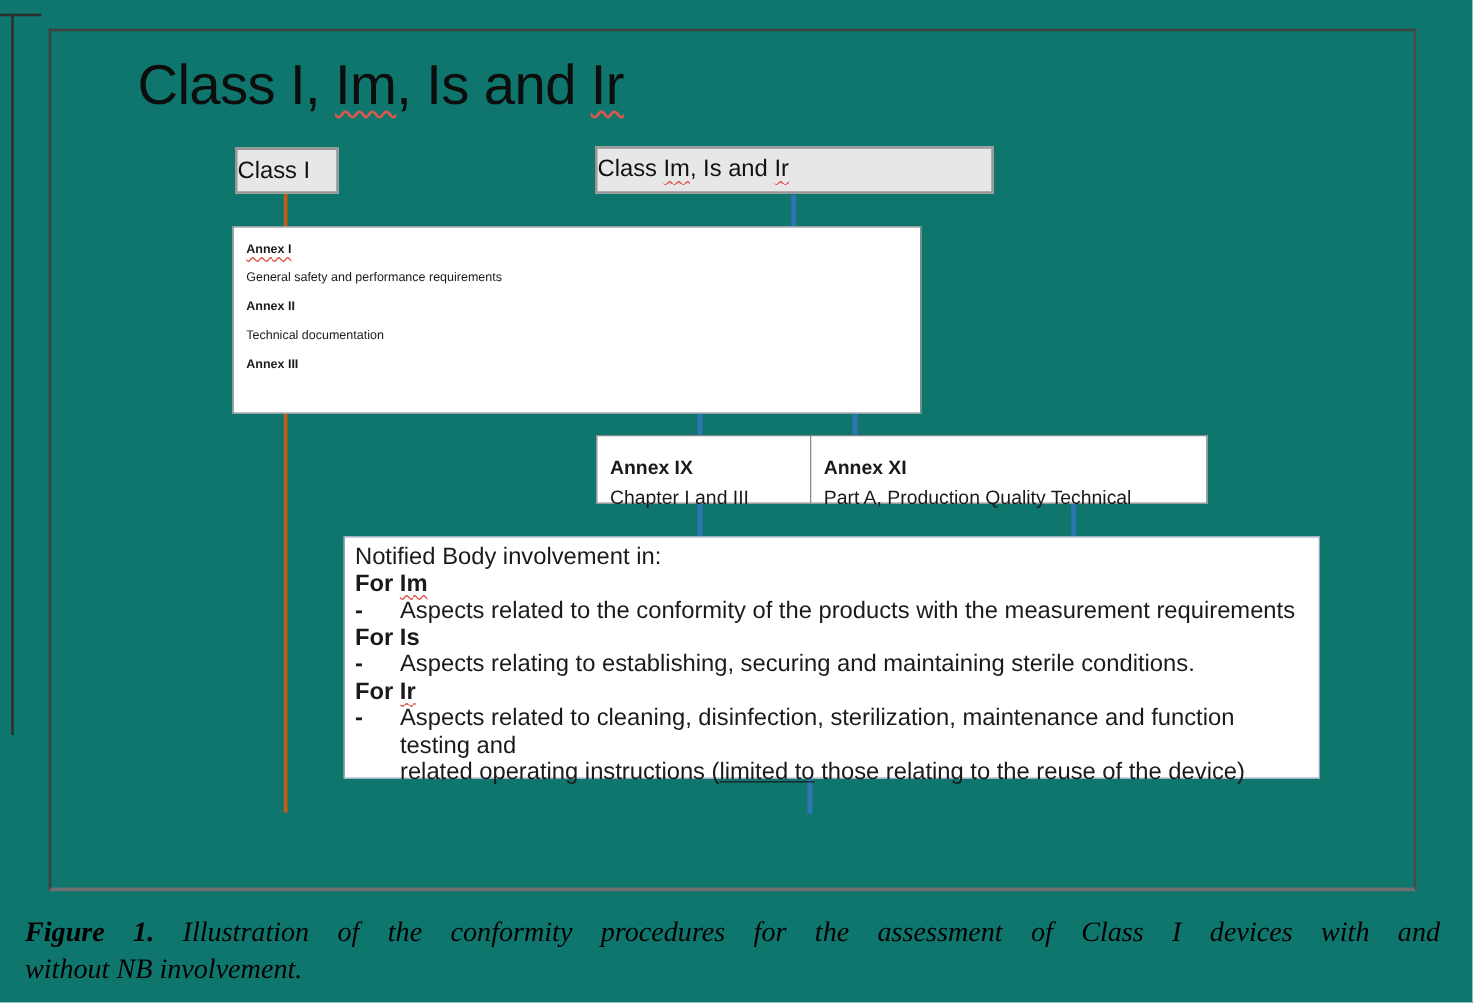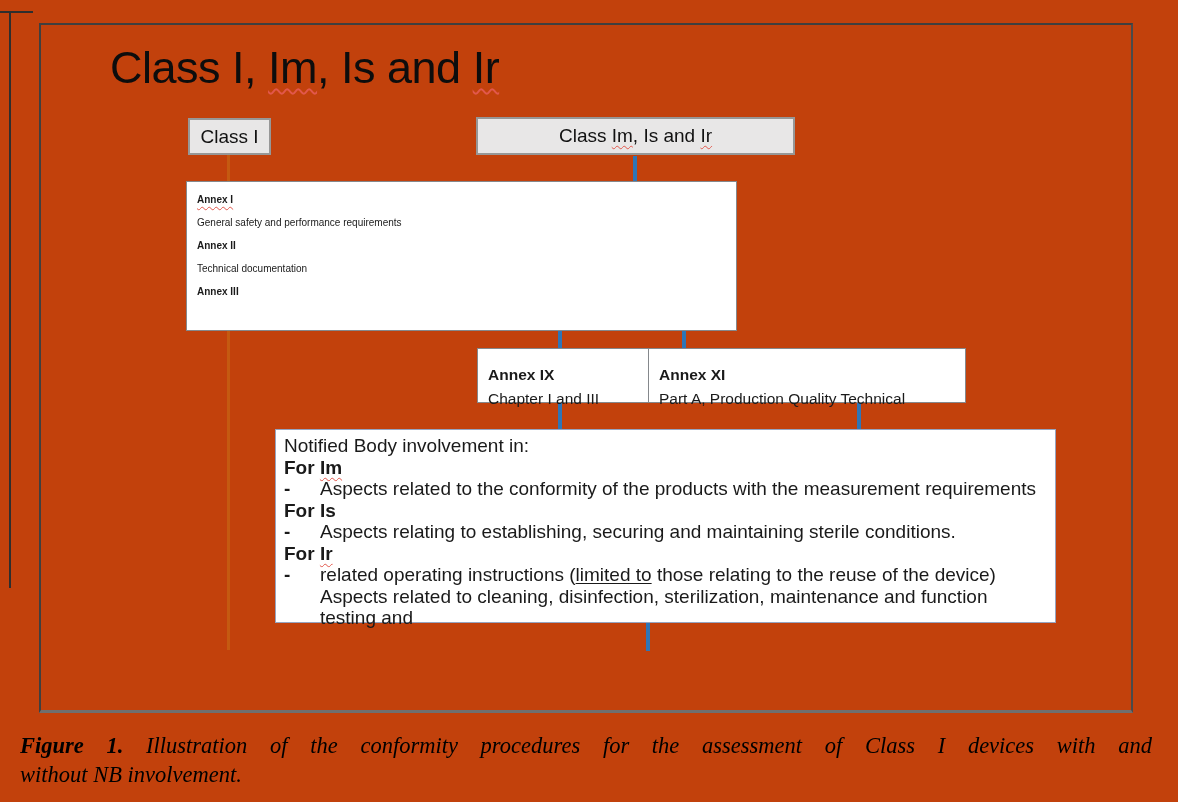--- a/index.html
+++ b/index.html
@@ -1,17 +1,17 @@
 <!DOCTYPE html>
 <html style="--orange: #c55a11; --blue: #2e75b6; --grayfill: #e8e7e7;"><head>
 <meta charset="utf-8">
 <style>
   html,body{margin:0;padding:0;background:#ffffff;}
   .page{
-    position:relative;width:1178px;height:802px;background:#c2410c;overflow:hidden;
+    position:relative;width:1178px;height:802px;background:#0f766e;overflow:hidden;
     font-family:"Liberation Sans",sans-serif;color:#1a1a1a;
   }
   
   .artifact-v{position:absolute;left:9px;top:11px;width:2px;height:577px;background:#2e2e2e;}
   .artifact-h{position:absolute;left:0;top:11px;width:33px;height:2px;background:#2e2e2e;}
   
   .frame{
     position:absolute;left:39px;top:23px;width:1094px;height:690px;
     border:2px solid #3f3f3f;border-bottom:3px solid #6f6f6f;border-right:2px solid #4a4a4a;
     box-sizing:border-box;background:transparent;
@@ -25,21 +25,21 @@
     text-decoration-line:underline;text-decoration-style:wavy;
     text-decoration-color:#e2574c;text-decoration-thickness:1px;text-underline-offset:3px;
   }
   .sq-title{text-decoration-thickness:2px;text-underline-offset:5px;}
   .ul{text-decoration:underline;text-underline-offset:2px;}
   .b{font-weight:bold;}
   
   .box{position:absolute;box-sizing:border-box;background:#ffffff;z-index:2;}
   .graybox{
     background:var(--grayfill,#e8e7e7);border:2px solid #979797;
-    display:flex;align-items:center;justify-content:center;
+    display:flex;align-items:center;justify-content:flex-start;
     font-size:19px;color:#111;white-space:nowrap;
   }
   .whitebox{border:1px solid #85888c;}
   .bluebox{border:1px solid #96a4c0;}
   .annex-box{padding:6px 10px;font-size:10px;line-height:23px;}
   .mid-box{padding:14px 10px;font-size:15.5px;line-height:24px;}
   .nb-box{padding:5px 8px;font-size:19px;line-height:21.5px;}
   .article-box{display:flex;align-items:center;padding:0 8px;font-size:15.5px;white-space:nowrap;}
   .bullet-row{display:flex;}
   .bullet-row .dash{width:36px;flex:0 0 36px;font-weight:bold;}
@@ -113,22 +113,22 @@
     <div class="b"><span>For </span><span>Is</span></div>
     <div class="bullet-row">
       <span class="dash">-</span>
       <div>Aspects relating to establishing, securing and maintaining sterile conditions.</div>
     </div>
 
     <div class="b"><span>For </span><span class="sq">Ir</span></div>
     <div class="bullet-row">
       <span class="dash">-</span>
       <div>
+        <div>Aspects related to cleaning, disinfection, sterilization, maintenance and function testing and</div>
         <div><span>related operating instructions (</span><span class="ul">limited to</span><span> those relating to the reuse of the device)</span></div>
-        <div>Aspects related to cleaning, disinfection, sterilization, maintenance and function testing and</div>
       </div>
     </div>
   </div>
 
 
   <div class="caption">
     <div class="just"><span class="b">Figure 1.</span><span> Illustration of the conformity procedures for the assessment of Class I devices with and</span></div>
     <div>without NB involvement.</div>
   </div>
 

